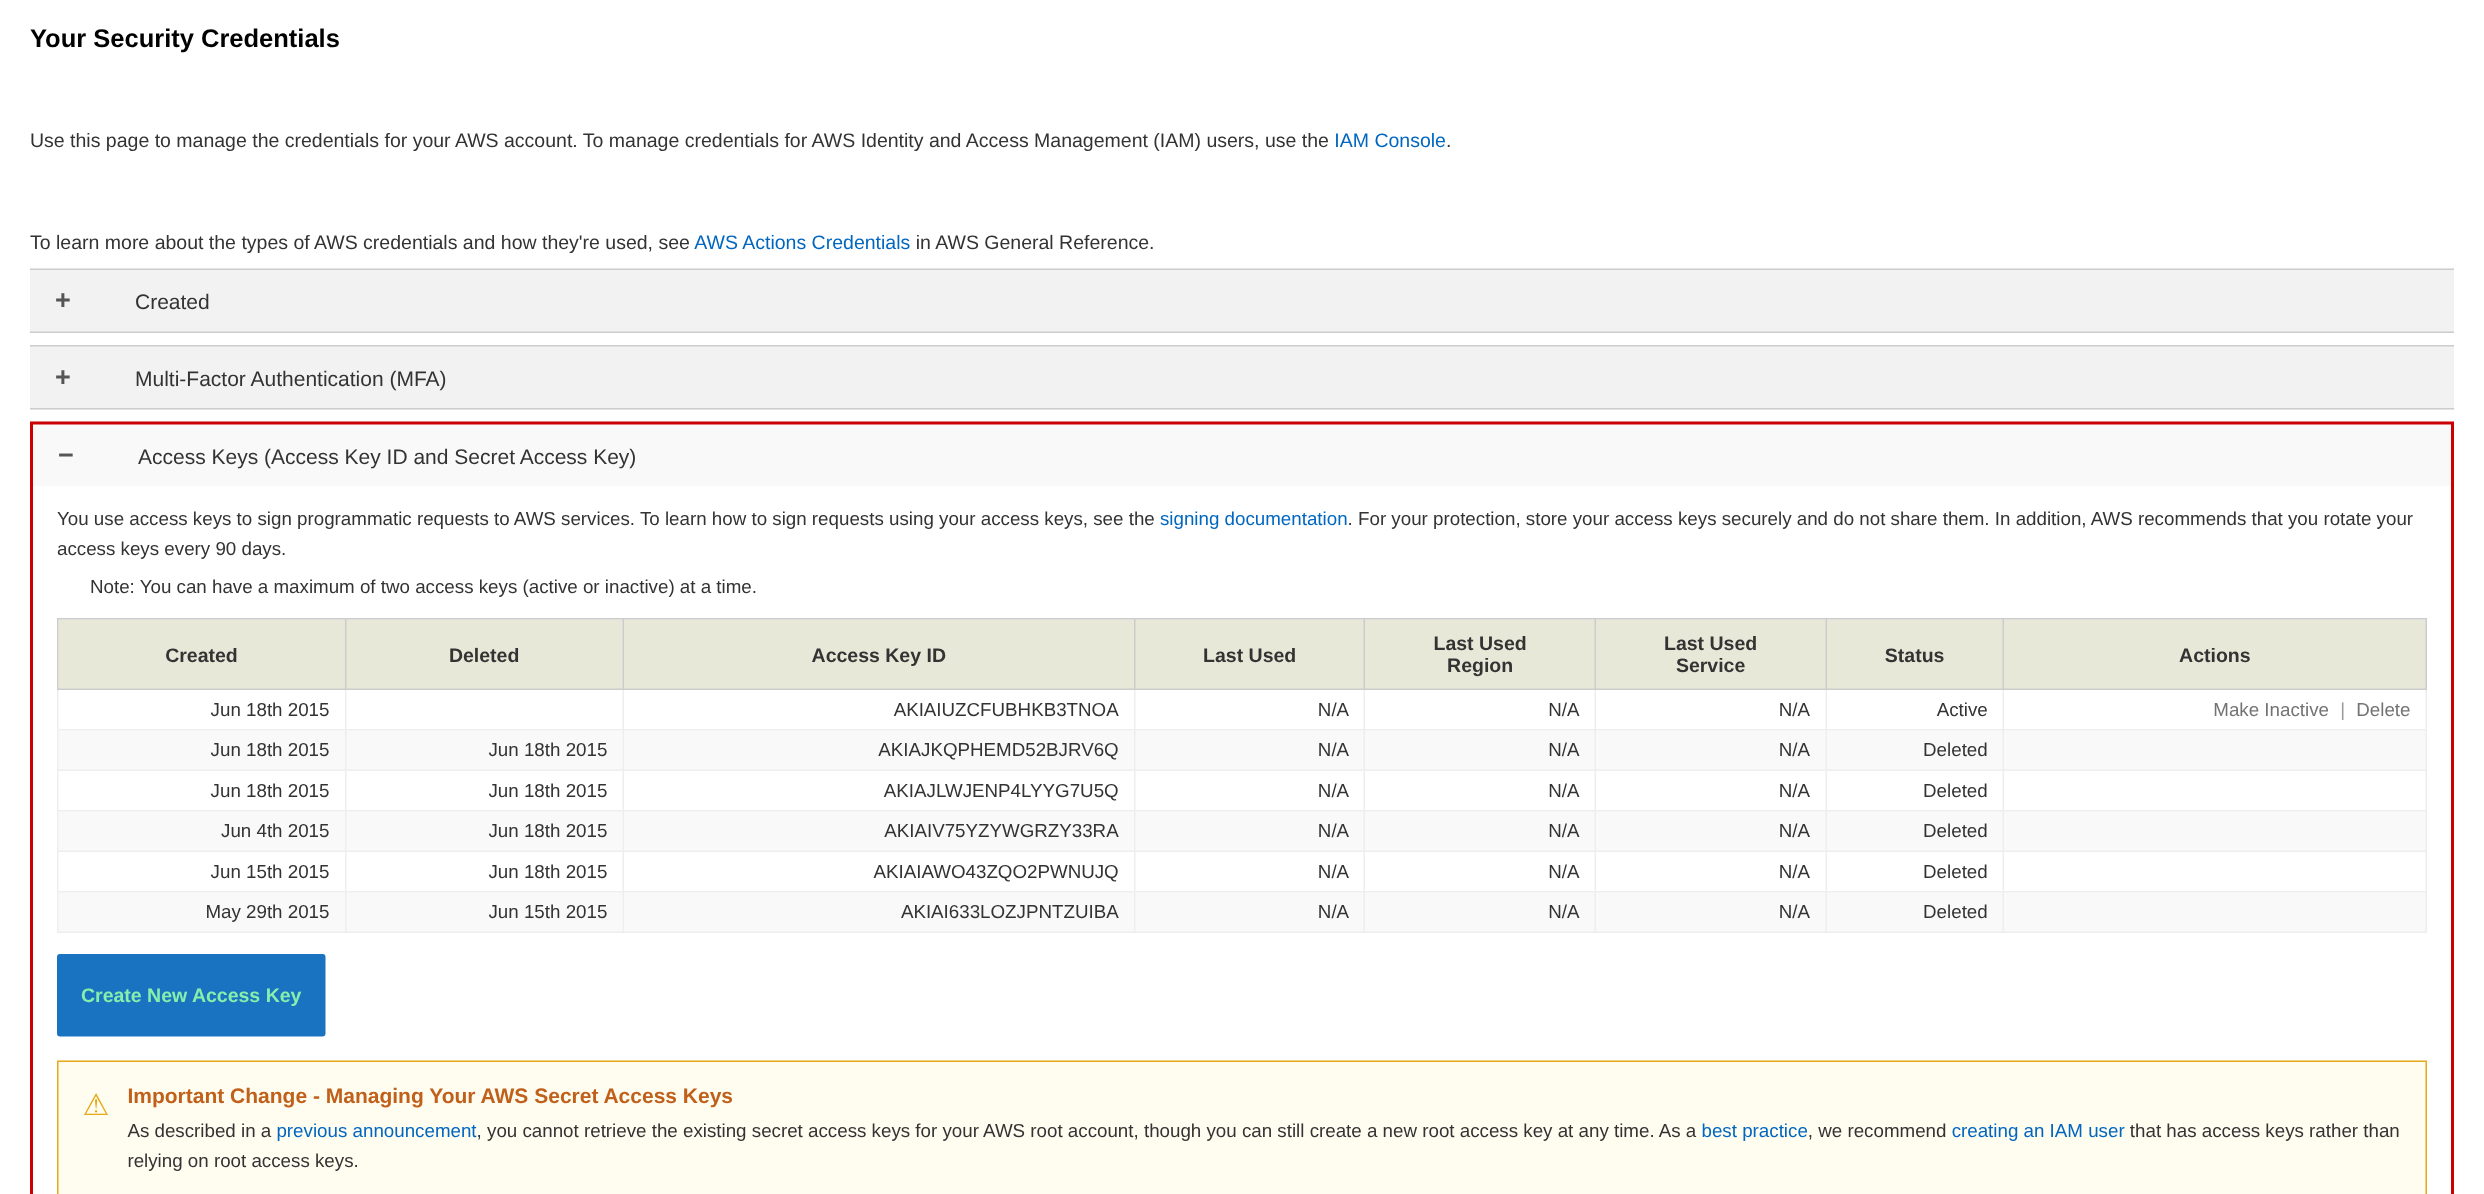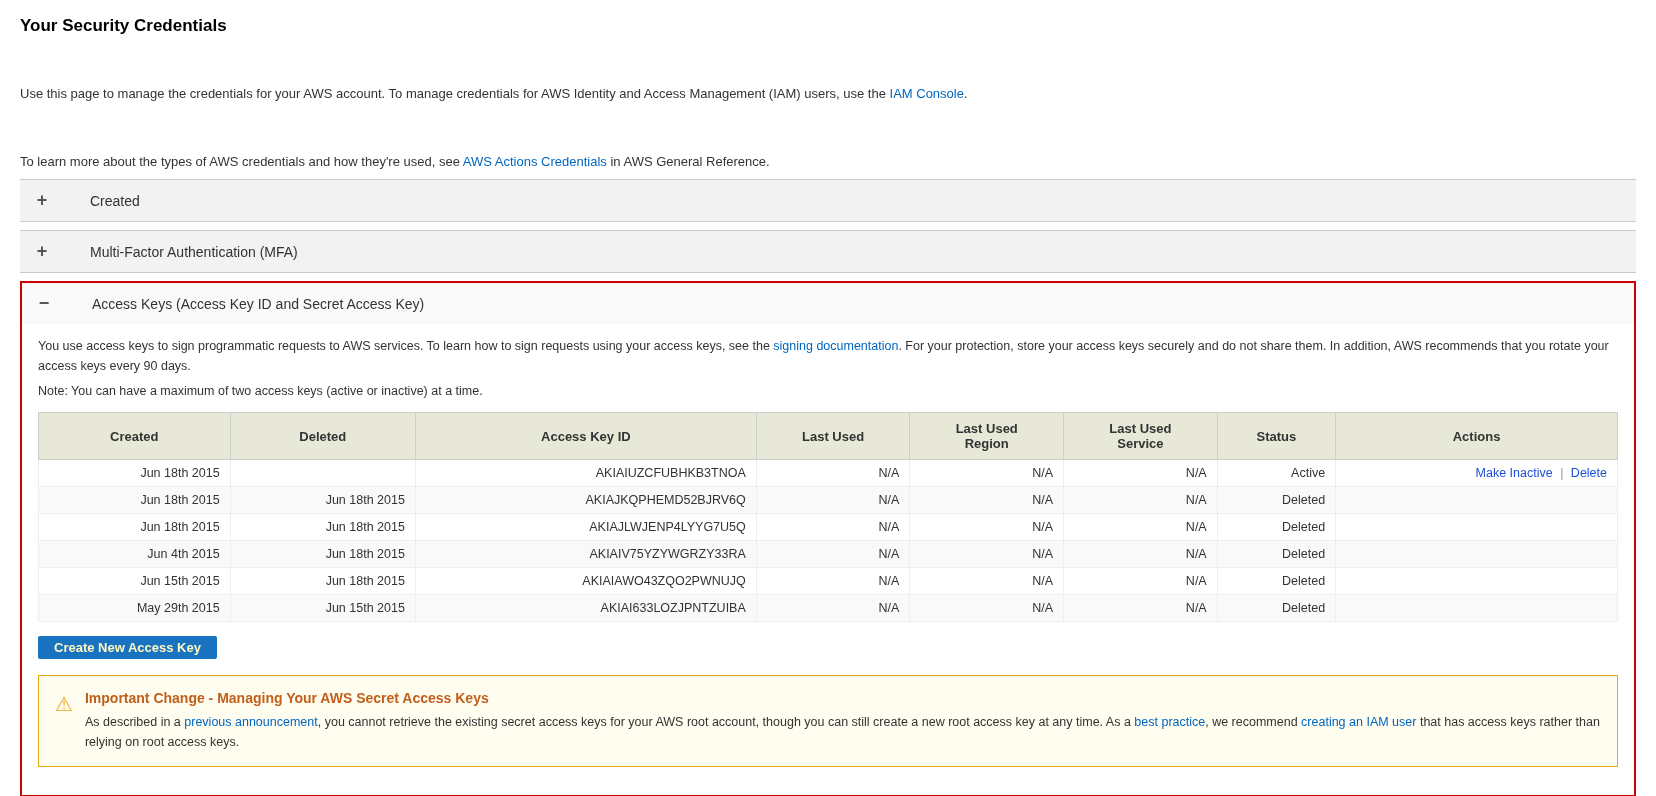--- a/index.html
+++ b/index.html
@@ -68,20 +68,21 @@
     .description-text {
       font-size: 12.5px;
       line-height: 1.6;
       color: #333;
       margin-bottom: 8px;
     }
     .note-text {
       font-size: 12.5px;
       color: #333;
       margin-bottom: 14px;
+      margin-left: 22px;
     }
 
     
     .access-keys-table {
       width: 100%;
       border-collapse: collapse;
       margin-bottom: 14px;
     }
     .access-keys-table th {
       background: #e8e8d8;
@@ -96,35 +97,35 @@
       text-align: right;
       font-size: 12.5px;
       border-bottom: 1px solid #eee;
       border-left: 1px solid #eee;
       border-right: 1px solid #eee;
     }
     .access-keys-table tr:nth-child(even) td {
       background: #f9f9f9;
     }
     .action-link {
-      color: #1d4ed8;
+      color: #737373;
       cursor: pointer;
       text-decoration: none;
     }
     .action-separator {
       color: #999;
       margin: 0 4px;
     }
 
     
     .create-btn {
       background: #1a73c1;
-      color: #fef9c3;
+      color: #86efac;
       border: none;
-      padding: 4px 16px;
+      padding: 20px 16px;
       font-size: 13px;
       font-weight: bold;
       cursor: pointer;
       border-radius: 2px;
       margin-bottom: 16px;
     }
 
     
     .warning-box {
       border: 1px solid #e6a817;

